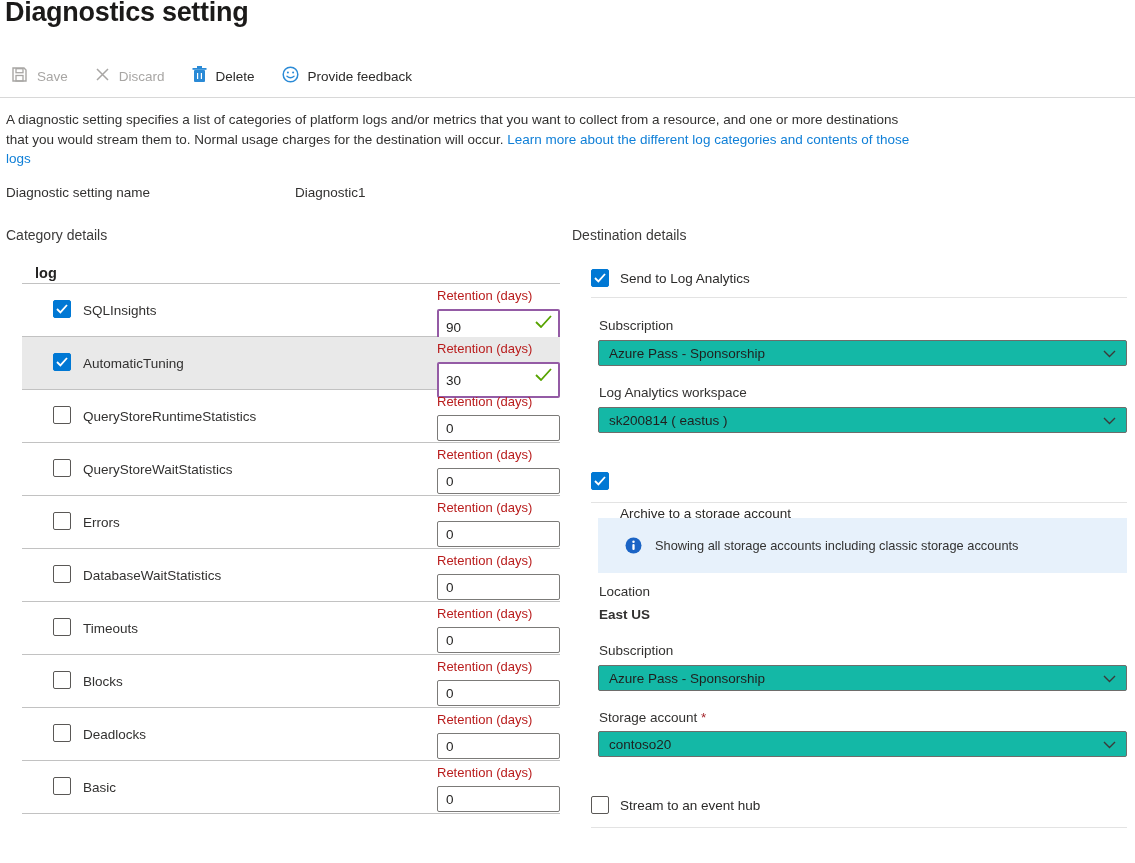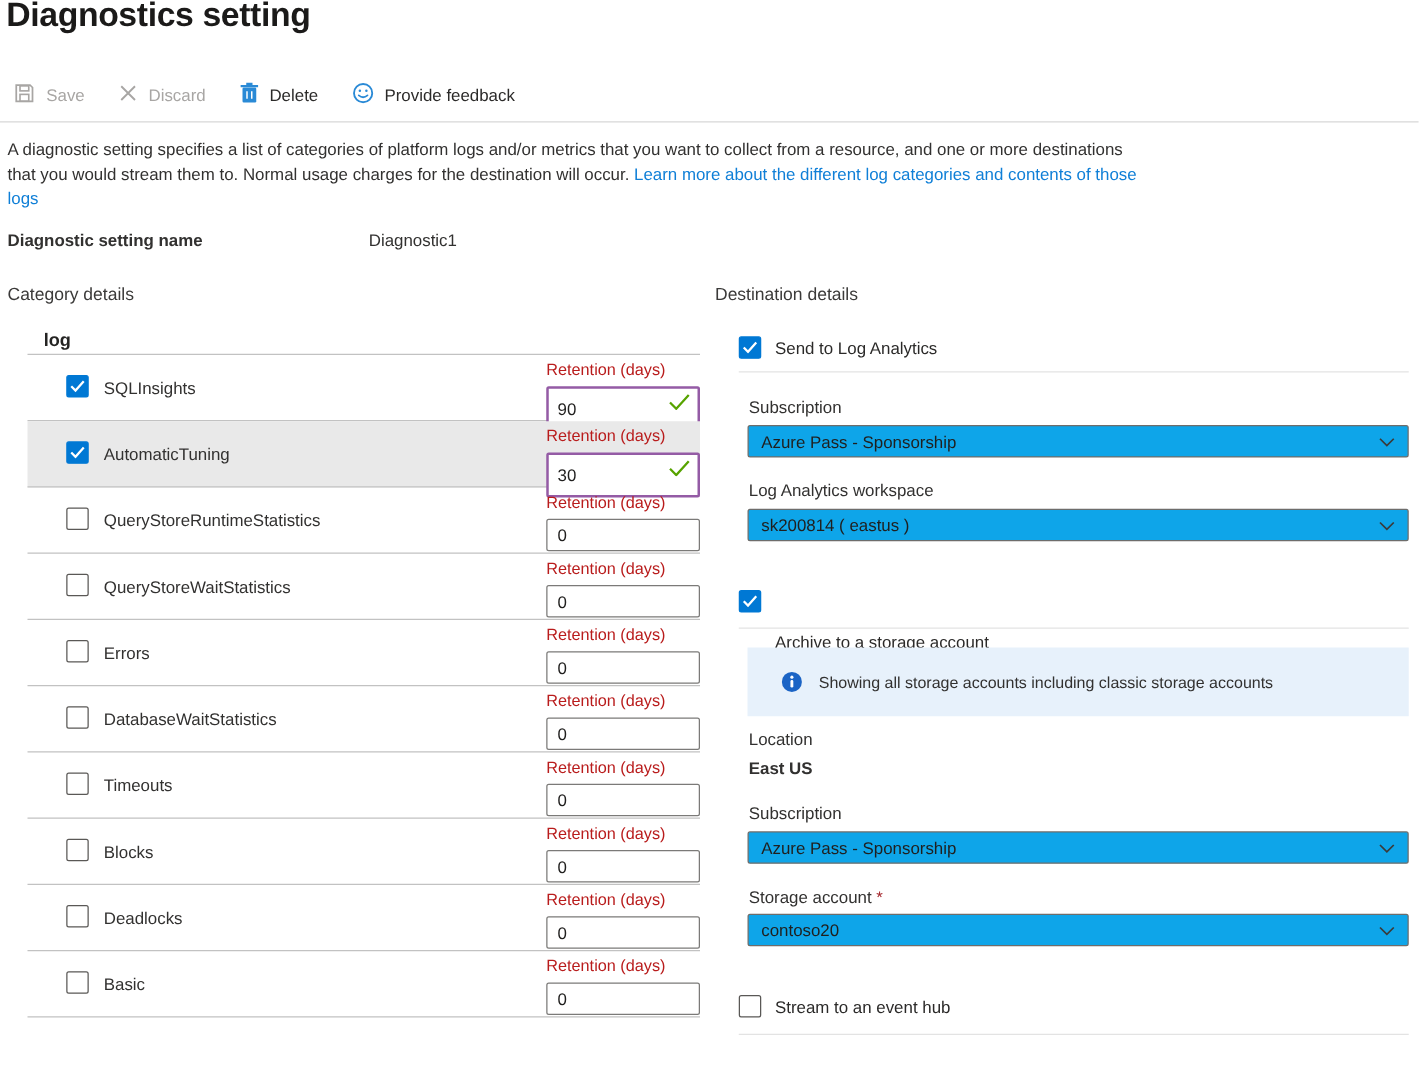--- a/index.html
+++ b/index.html
@@ -14,21 +14,21 @@
   #toolbar { left:11px; top:66px; display:flex; align-items:center; gap:27px; font-size:13.5px; }
   .tb-btn { display:flex; align-items:center; gap:9px; cursor:pointer; }
   .tb-btn.disabled { color:#a8a6a4; cursor:default; }
   .tb-btn.enabled { color:#2b2a29; }
   #toolbar-divider { left:0; top:97px; width:1135px; height:1px; background:#d8d8d8; }
 
   #description { left:6px; top:110px; width:904px; font-size:13.5px; line-height:19.5px; color:#323130; }
   #description a { color:#0f7fd7; text-decoration:none; cursor:pointer; }
 
   .field-label { font-size:13.5px; color:#323130; }
-  #setting-name-label { left:6px; top:185px;font-weight:bold; }
+  #setting-name-label { left:6px; top:185px; }
   #setting-name-value { left:295px; top:185px; }
 
   #category-header { left:6px; top:227px; font-size:14px; color:#3b3a39; }
   #destination-header { left:572px; top:227px; font-size:14px; color:#3b3a39; }
 
   
   #category-table { left:22px; top:250px; width:538px; }
   .group-header { padding:15px 0 2px 13px; font-size:14.5px; font-weight:700; color:#252423;
     border-bottom:1px solid #c2c2c2; }
   .cat-row { position:relative; height:53px; border-bottom:1px solid #c2c2c2; }
@@ -43,21 +43,21 @@
     border:1px solid #7b7a78; border-radius:2px; background:#fff; padding:0 8px;
     font-family:"Liberation Sans", sans-serif; font-size:13.5px; color:#201f1e; }
   .ret-input.modified { border:2px solid #945ba5; padding:16px 7px; }
   .valid-check { position:absolute; right:8px; top:31px; }
 
   
   .dest-check { left:591px; }
   .dest-check-label { position:absolute; left:620px; font-size:13.5px; color:#2b2a29; }
   .thin-divider { height:1px; background:#e3e3e3; width:536px; left:591px; }
 
-  .dropdown { position:absolute; left:598px; width:529px; height:26px; background:#0ea5e9;
+  .dropdown { position:absolute; left:598px; width:529px; height:26px; background:#14b8a6;
     border:1px solid #6e6d6b; border-radius:2px; display:flex; align-items:center;
     justify-content:space-between; padding:0 10px; font-size:13.5px; color:#201f1e; cursor:pointer; }
 
   #info-banner { left:598px; top:518px; width:529px; height:55px; background:#e7f1fb;
     display:flex; align-items:center; }
   #info-banner .txt { font-size:12.8px; color:#323130; margin-left:13px; }
   #info-banner svg { margin-left:27px; flex:0 0 auto; }
 
   .req-star { color:#a4262c; }
   #location-value { font-weight:700; font-size:13.5px; }

